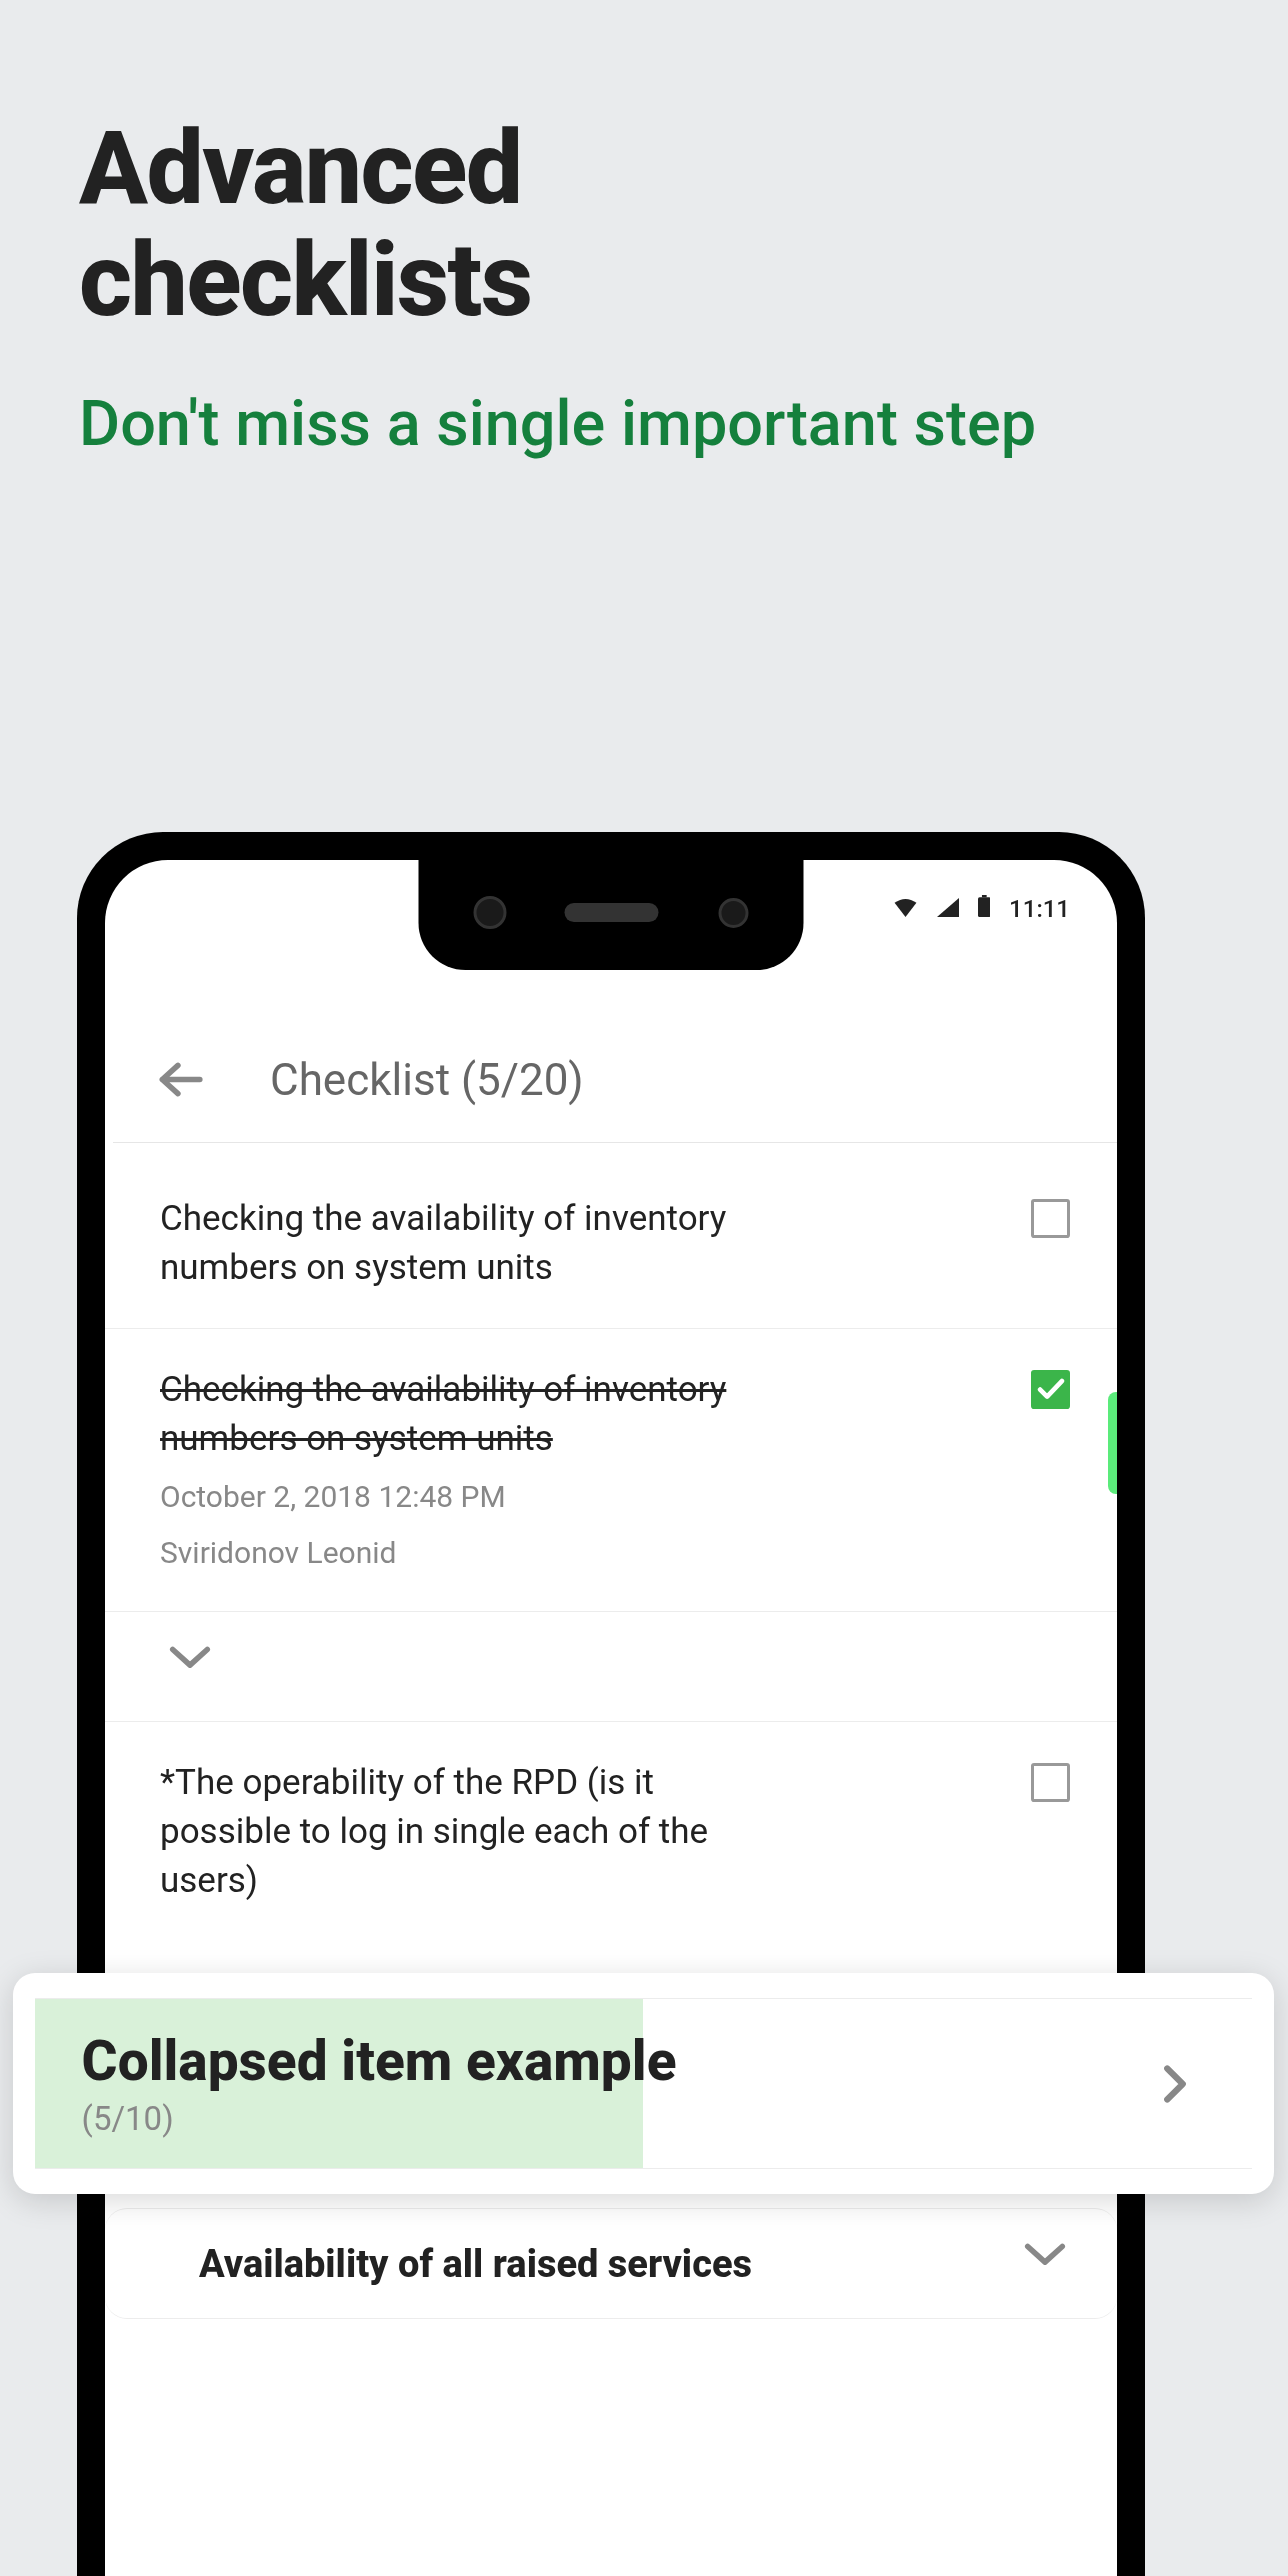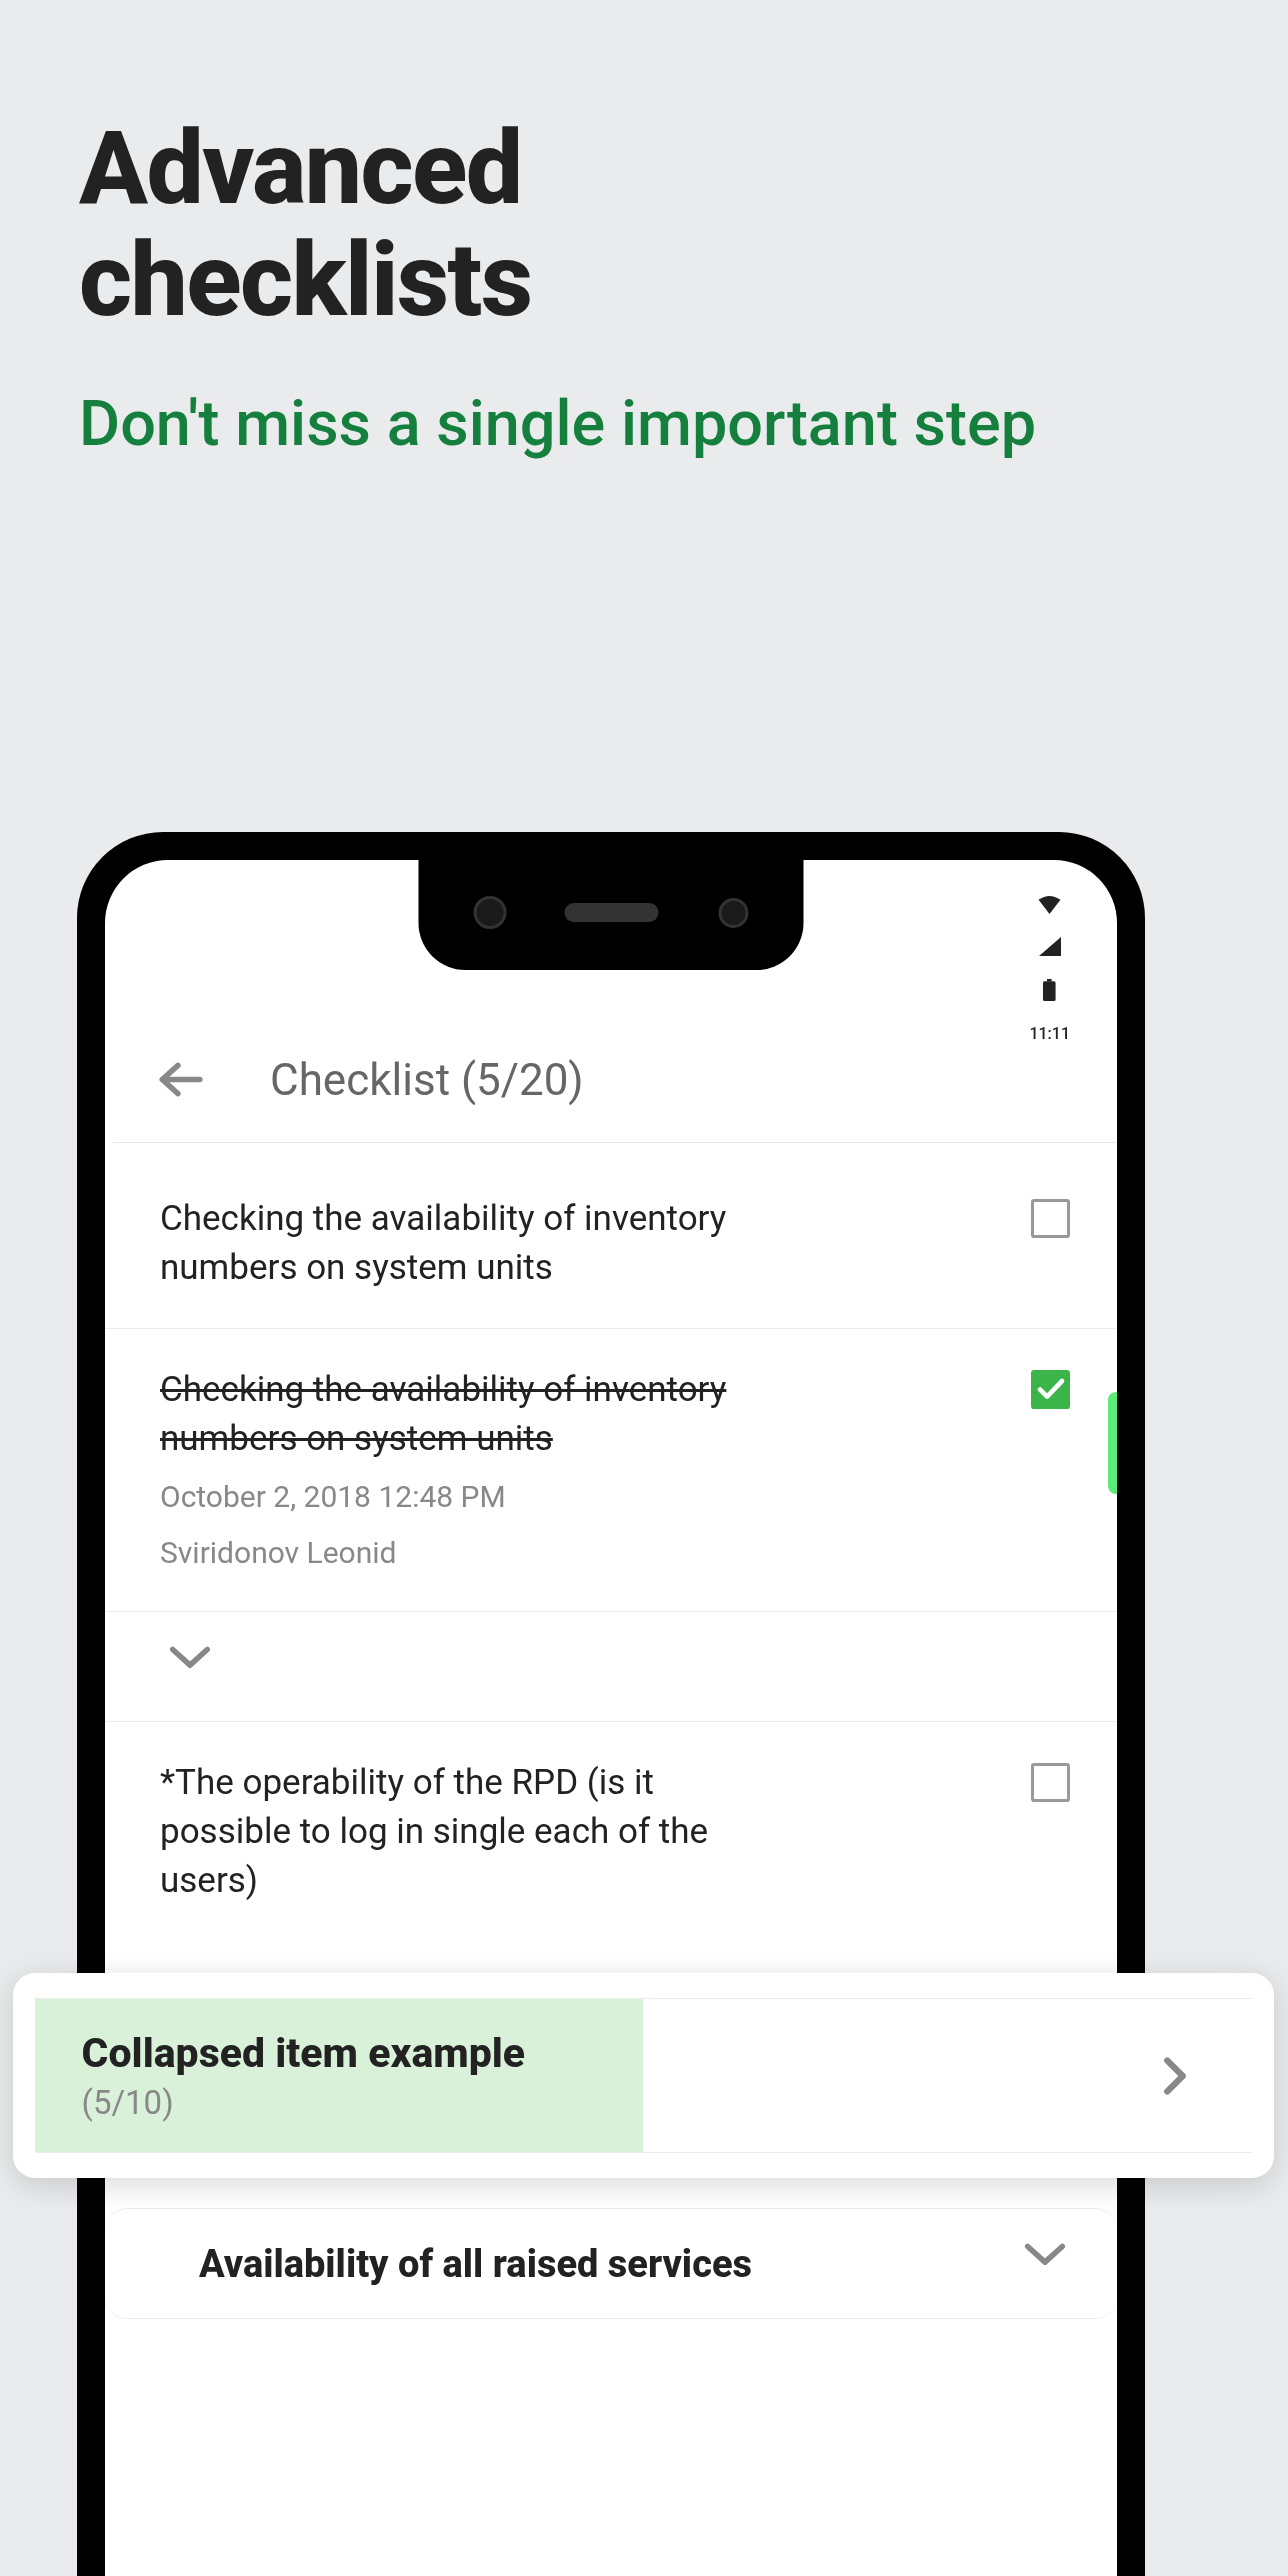--- a/index.html
+++ b/index.html
@@ -91,23 +91,22 @@
   border-radius: 50%;
   border: 3.9px solid #333;
 }
 .status-bar {
   position: absolute;
   top: 35px;
   right: 47px;
   display: flex;
   align-items: center;
   gap: 19px;
-  font-size: 16px;
-  color: #222;
-  flex-direction: column;
+  font-size: 24px;
+  color: #222;
 }
 .status-icon { display: inline-block; }
 .app-header {
   position: absolute;
   top: 157px;
   left: 8px;
   right: 0;
   height: 126px;
   display: flex;
   align-items: center;
@@ -234,21 +233,21 @@
   left: 0;
   bottom: 0;
   width: 50%;
   background: #d9f1d9;
 }
 .overlay-text {
   position: relative;
   z-index: 1;
 }
 .overlay-title {
-  font-size: 41px;
+  font-size: 55px;
   font-weight: 800;
   color: #222;
 }
 .overlay-count {
   font-size: 33px;
   color: #888;
   margin-top: 6.3px;
 }
 .overlay-chevron {
   position: relative;

